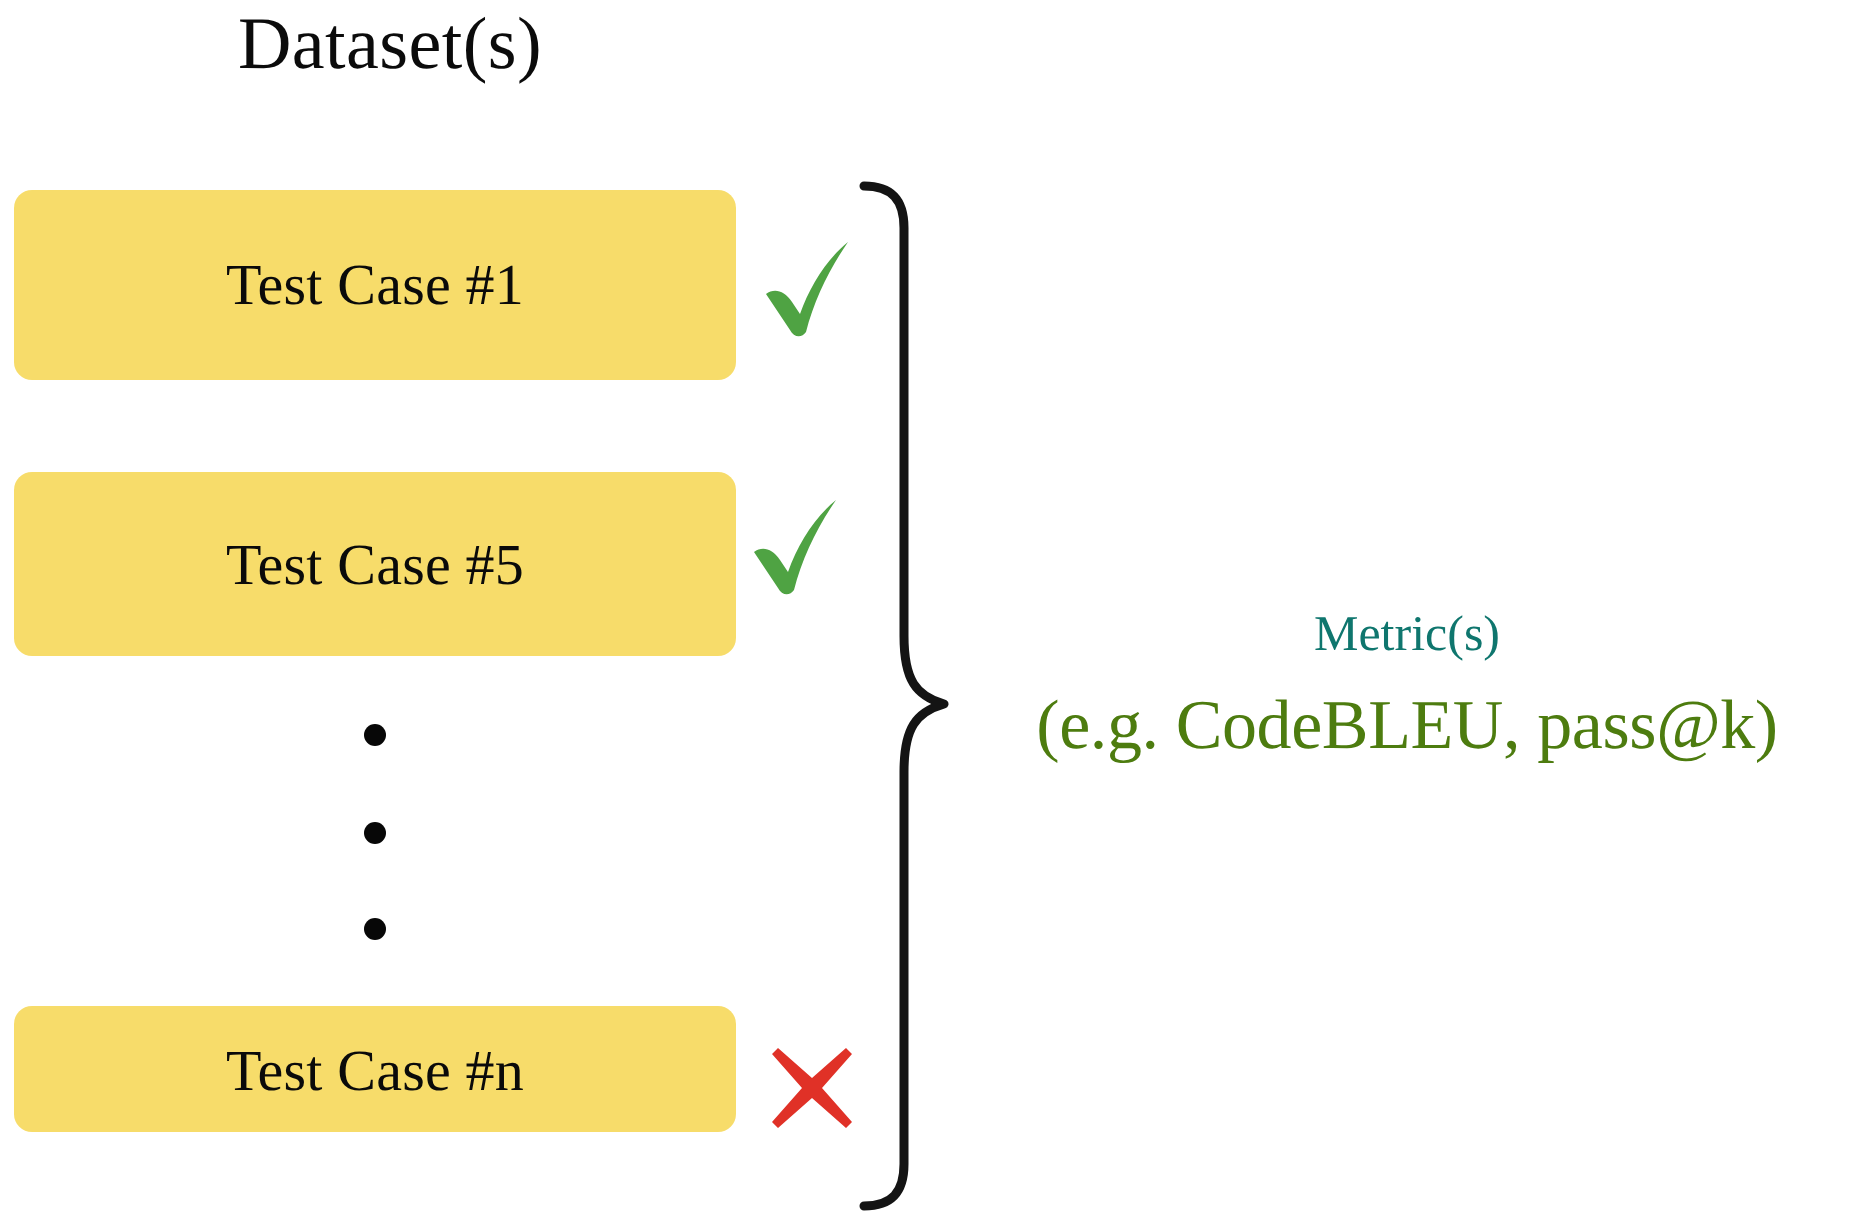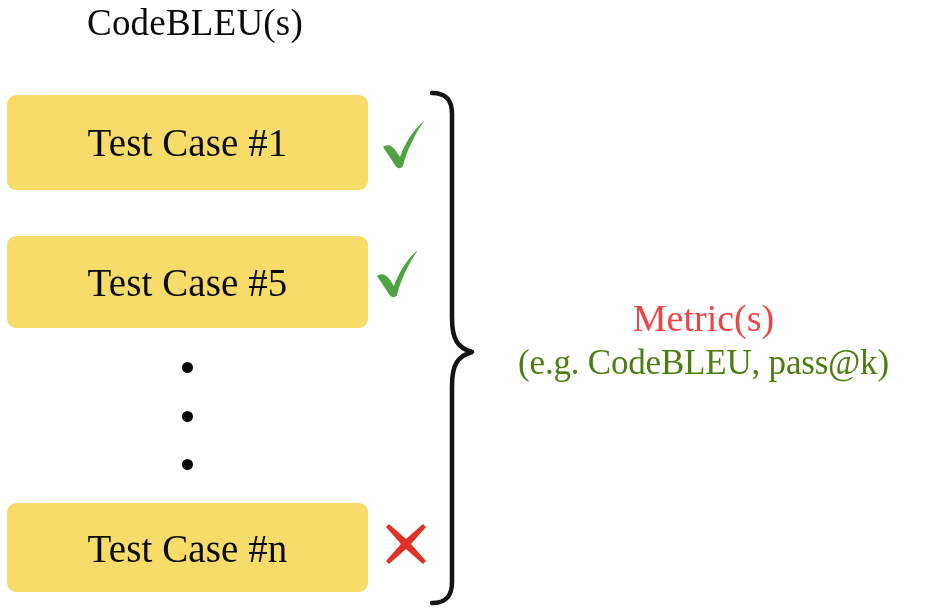--- a/index.html
+++ b/index.html
@@ -35,29 +35,29 @@
     position: absolute;
     left: 7px;
     width: 361px;
     background: #f7dc6a;
     border-radius: 9px;
     display: flex;
     align-items: center;
     justify-content: center;
   }
   .case-label {
-    font-size: 39px;
+    font-size: 29px;
     line-height: 38px;
     color: #0a0a0a;
     white-space: nowrap;
     letter-spacing: 0.1px;
   }
   #case-box-1 { top: 95px;  height: 95px; }
   #case-box-2 { top: 236px; height: 92px; }
-  #case-box-3 { top: 503px; height: 89px; }
+  #case-box-3 { top: 503px; height: 63px; }
 
   #case-box-2 .case-label,
   #case-box-3 .case-label { position: relative; top: 1px; }
 
   
   .mark {
     position: absolute;
     display: block;
   }
   #check-1 { left: 379px; top: 116px; width: 48px; height: 54px; }
@@ -95,37 +95,37 @@
 
   
   #metric-block {
     position: absolute;
     left: 474px;
     top: 296px;
     width: 459px;
     text-align: center;
   }
   #metric-title {
-    font-size: 38px;
+    font-size: 25px;
     line-height: 44px;
     white-space: nowrap;
-    color: #ef4444;
+    color: #0f766e;
   }
   #metric-subtitle {
     font-size: 35px;
     line-height: 46px;
     white-space: nowrap;
     color: #4d7c0f;
     letter-spacing: -0.2px;
   }
 </style>
 </head>
 <body>
 
-<div id="dataset-title">CodeBLEU(s)</div>
+<div id="dataset-title">Dataset(s)</div>
 
 <div class="case-box" id="case-box-1">
   <span class="case-label">Test Case #1</span>
 </div>
 
 <svg class="mark" id="check-1" viewBox="0 0 48 54">
   <path d="M4 31 C8 28 13 29 17 35 L21 41 C26 27 34 14 45 5
            C36 18 28 34 24 50 C22 53 18 53 16 49 Z" fill="#4fa343"></path>
 </svg>
 

